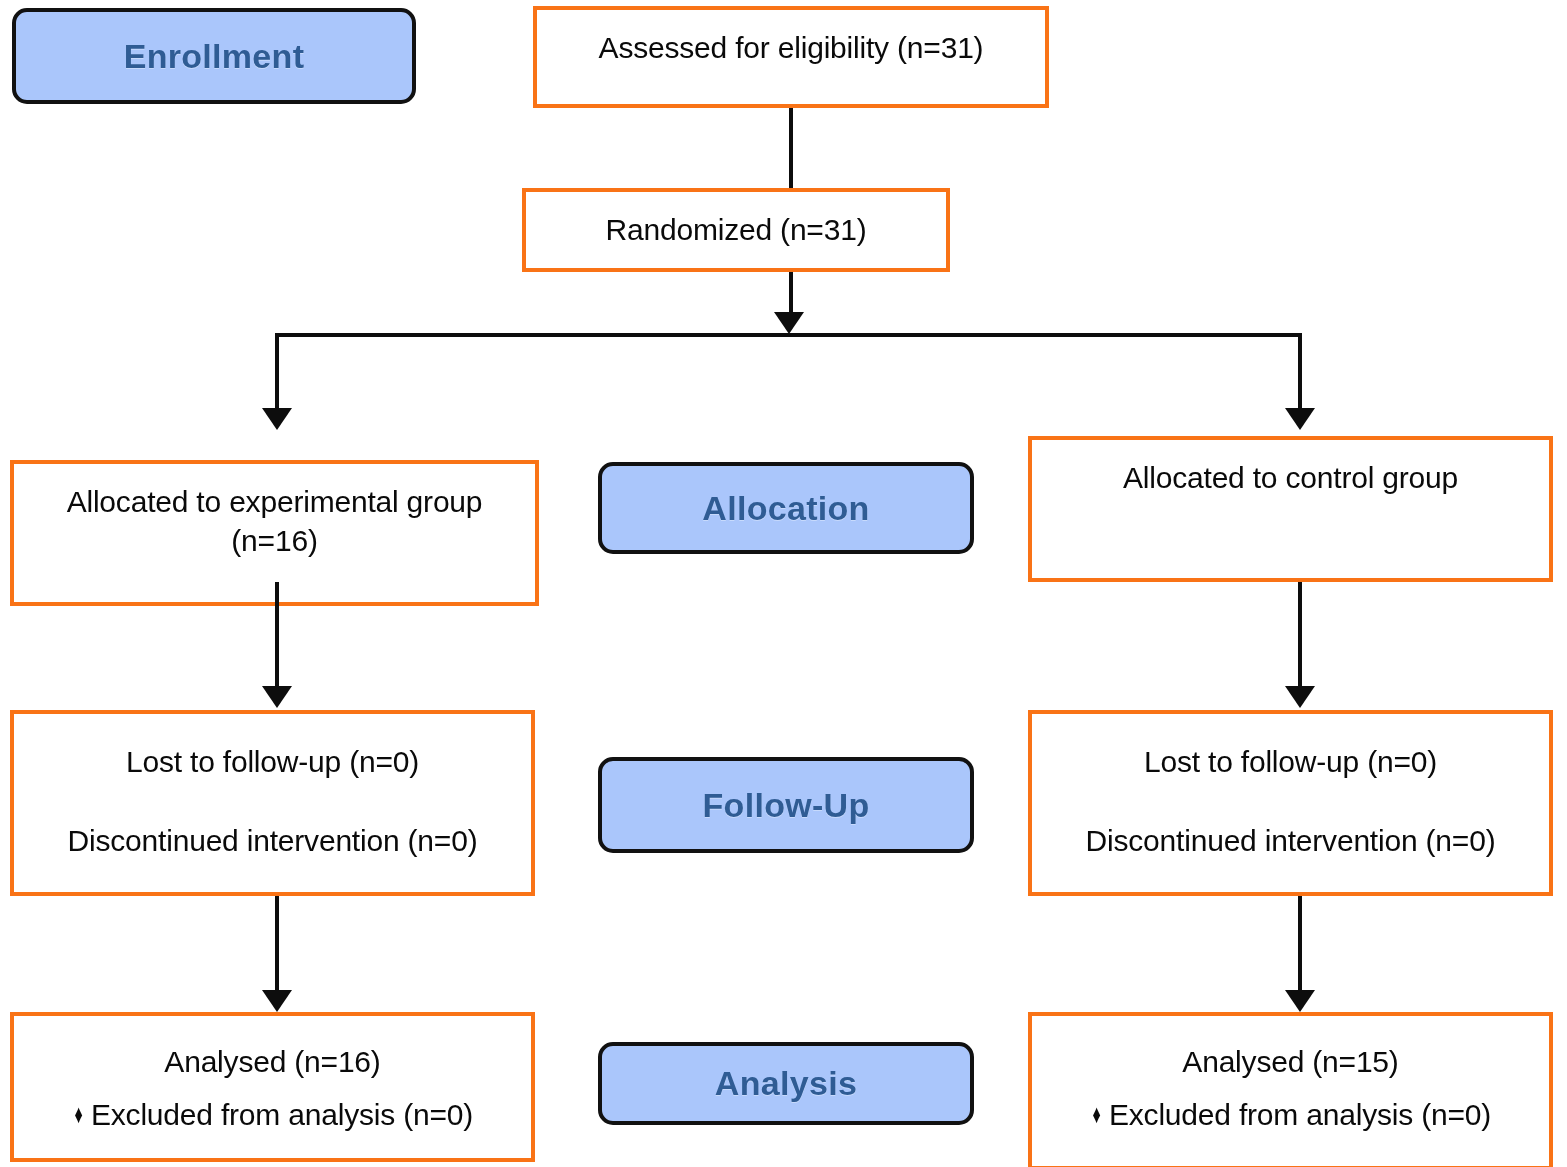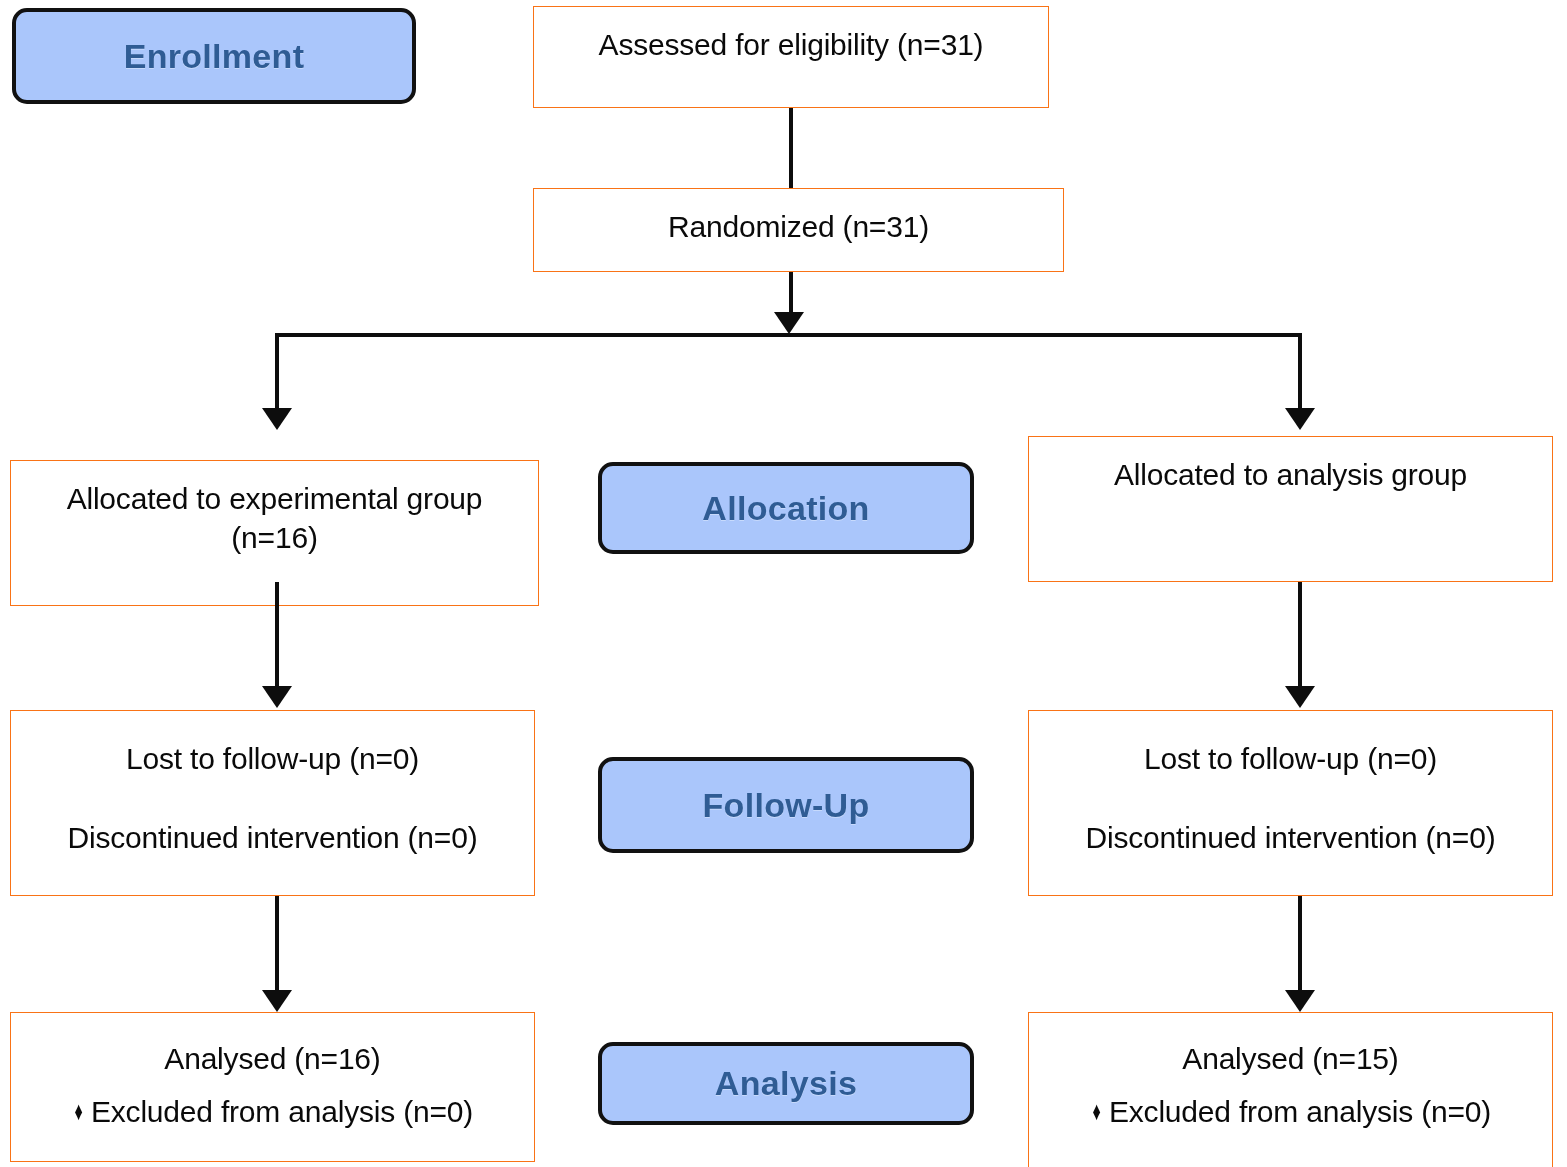--- a/index.html
+++ b/index.html
@@ -16,21 +16,21 @@
     height: 1167px;
     background: #ffffff;
     overflow: hidden;
   }
 
   
   .node {
     position: absolute;
     box-sizing: border-box;
     background: #ffffff;
-    border: 1px solid #f97316;
+    border: 4px solid #f97316;
     text-align: center;
     color: #0a0a0a;
     font-size: 30px;
     line-height: 1.30;
     letter-spacing: -0.2px;
     display: block;
     padding-top: 18px;
   }
   .node .line { display: block; white-space: nowrap; }
   .node.gapped .line + .line { margin-top: 40px; }
@@ -98,42 +98,42 @@
   <div class="stage" style="left:598px; top:1042px; width:376px; height:83px;">
     <span>Analysis</span>
   </div>
 
   <div class="node" style="left:533px; top:6px; width:516px; height:102px;">
     <span class="line">Assessed for eligibility (n=31)</span>
   </div>
 
   <div class="vline" style="left:789px; top:108px; height:80px;"></div>
 
-  <div class="node" style="left:533px; top:188px; width:531px; height:84px;">
+  <div class="node" style="left:522px; top:188px; width:428px; height:84px;">
     <span class="line">Randomized (n=31)</span>
   </div>
 
   <div class="vline" style="left:789px; top:272px; height:44px;"></div>
   <div class="arrowhead" style="left:774px; top:312px;"></div>
 
   <div class="hline" style="left:275px; top:333px; width:1027px;"></div>
 
   <div class="vline" style="left:275px; top:333px; height:78px;"></div>
   <div class="arrowhead" style="left:262px; top:408px;"></div>
 
   <div class="vline" style="left:1298px; top:333px; height:78px;"></div>
   <div class="arrowhead" style="left:1285px; top:408px;"></div>
 
   <div class="node" style="left:10px; top:460px; width:529px; height:146px;">
     <span class="line">Allocated to experimental group</span>
     <span class="line">(n=16)</span>
   </div>
 
   <div class="node" style="left:1028px; top:436px; width:525px; height:146px;">
-    <span class="line">Allocated to analysis group</span>
+    <span class="line">Allocated to control group</span>
   </div>
 
   <div class="vline" style="left:275px; top:582px; height:106px;"></div>
   <div class="arrowhead" style="left:262px; top:686px;"></div>
 
   <div class="vline" style="left:1298px; top:582px; height:106px;"></div>
   <div class="arrowhead" style="left:1285px; top:686px;"></div>
 
   <div class="node gapped" style="left:10px; top:710px; width:525px; height:186px; padding-top:28px;">
     <span class="line">Lost to follow-up (n=0)</span>

